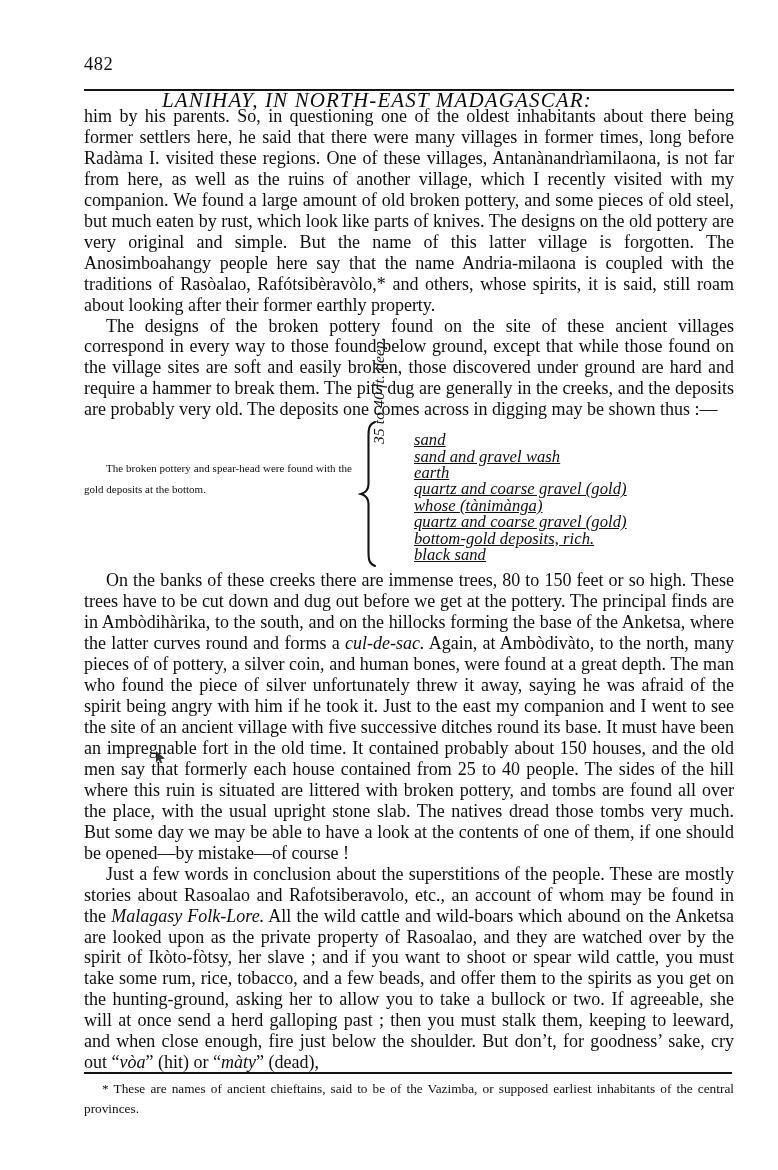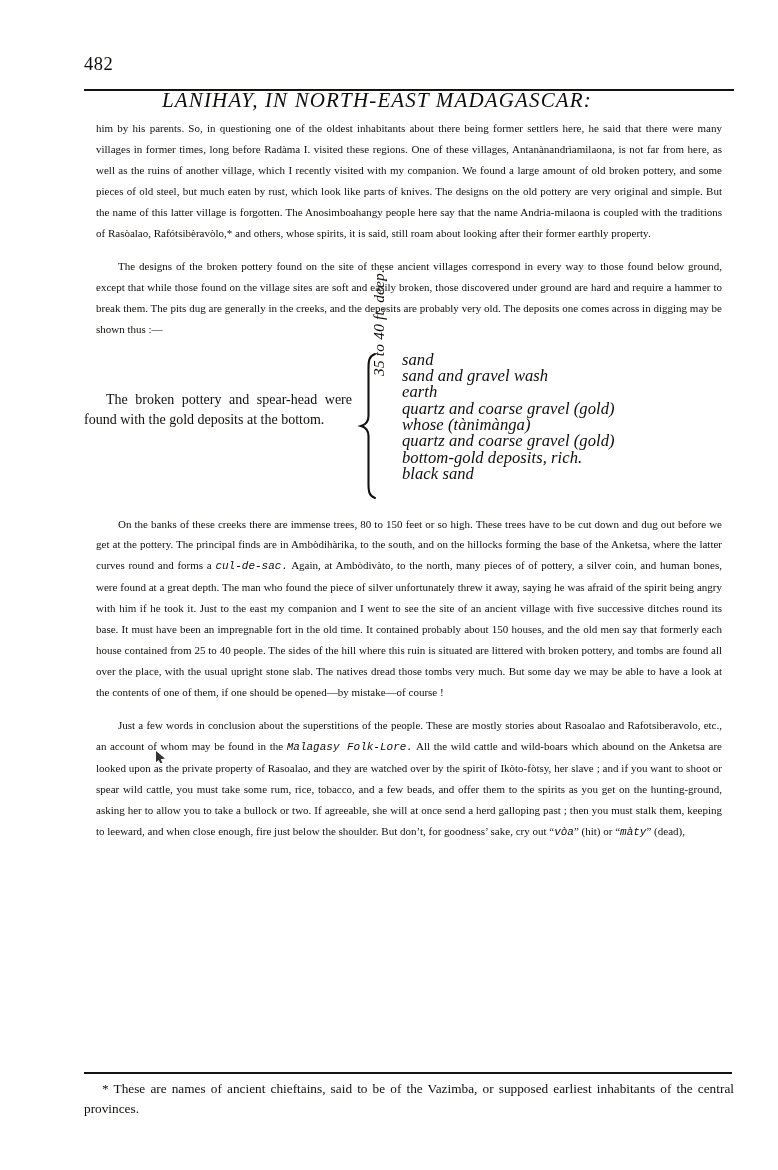--- a/index.html
+++ b/index.html
@@ -59,43 +59,43 @@
   }
 
   
   .body {
     position: absolute;
     left: 68px;
     top: 106px;
     width: 650px;
   }
   p.para {
-    margin: 12px;
-    font-size: 11px;
+    margin: 0;
+    font-size: 18px;
     line-height: 20.95px;
     text-align: justify;
     text-indent: 22px;
     hyphens: none;
   }
   p.para.noindent { text-indent: 0; }
-  p.para i { font-style: italic; font-family: Liberation Mono, monospace; }
+  p.para i { font-style: italic; }
 
   
   .strata-block {
     position: relative;
     width: 650px;
     height: 150px;
     margin: 0;
   }
   .strata-lead {
     position: absolute;
     left: 0;
     top: 38px;
     width: 268px;
-    font-size: 14px;
+    font-size: 11px;
     line-height: 20.6px;
     text-indent: 22px;
     text-align: justify;
   }
   .brace {
     position: absolute;
     left: 274px;
     top: 0px;
     width: 20px;
     height: 148px;
@@ -116,22 +116,23 @@
     font-size: 15.4px;
     white-space: nowrap;
     letter-spacing: 0.2px;
   }
   .strata-list {
     position: absolute;
     left: 318px;
     top: 0px;
     width: 330px;
     list-style: none;
-    margin: 0;
+    margin: 12px;
     padding: 0;
+    text-decoration: underline;
   }
   .strata-list li {
     font-style: italic;
     font-size: 16.6px;
     line-height: 16.4px;
     height: 16.4px;
     white-space: nowrap;
     letter-spacing: 0.05px;
   }
 

